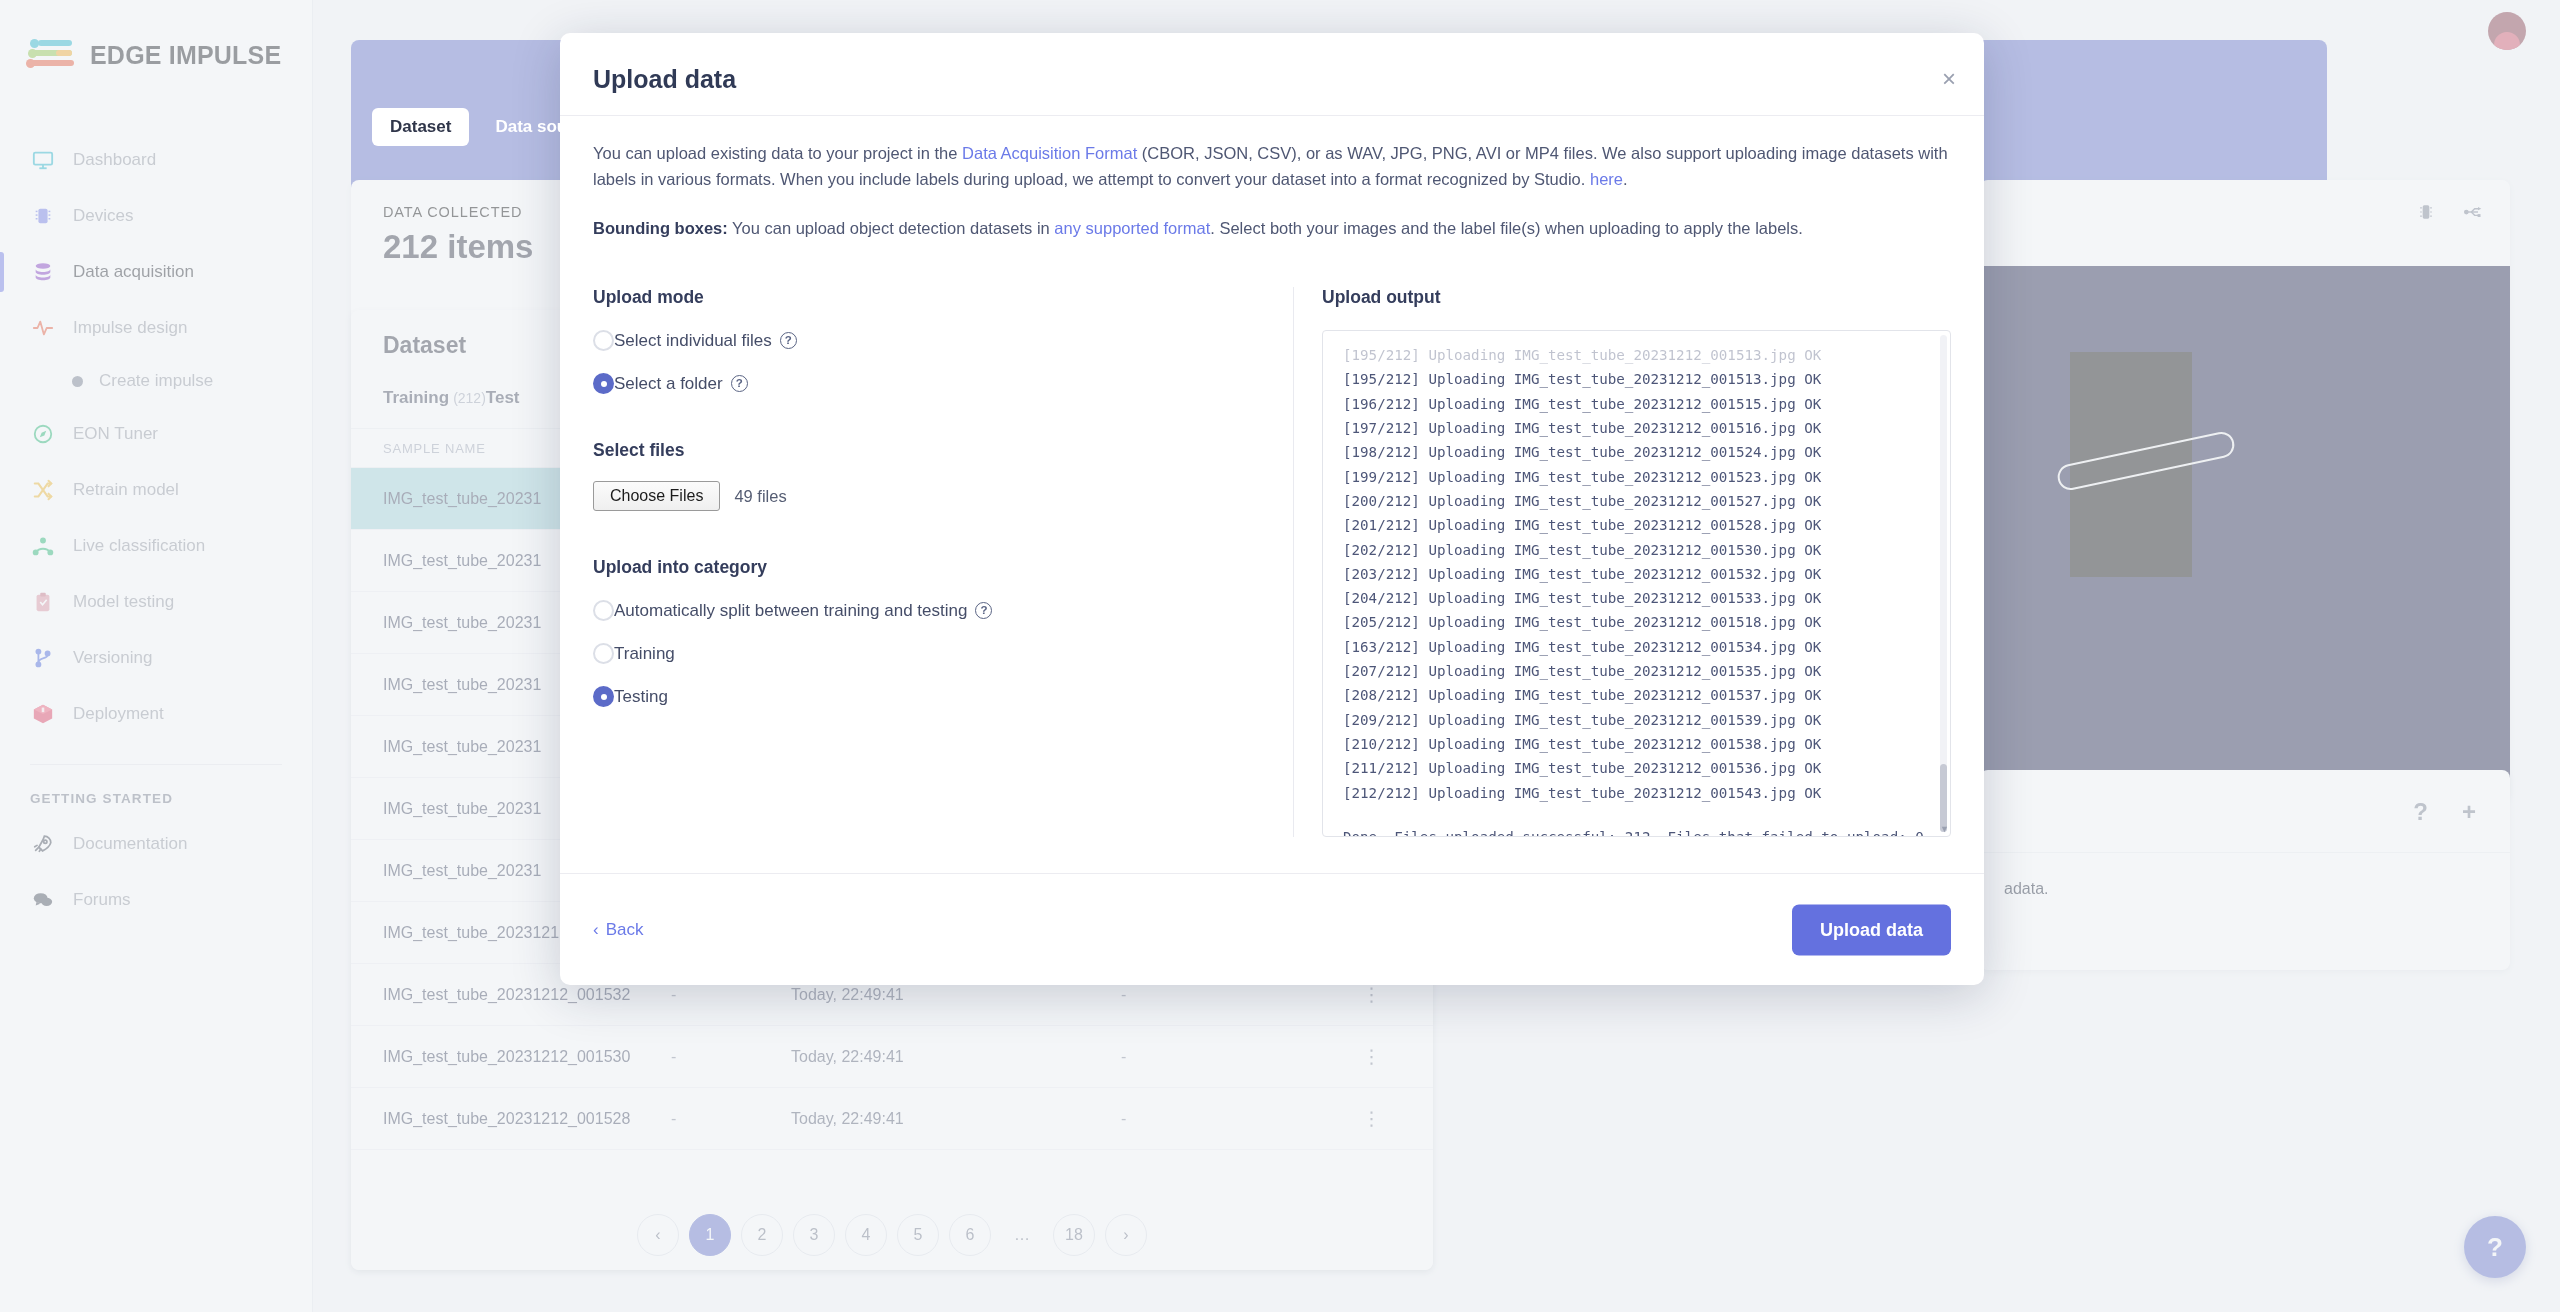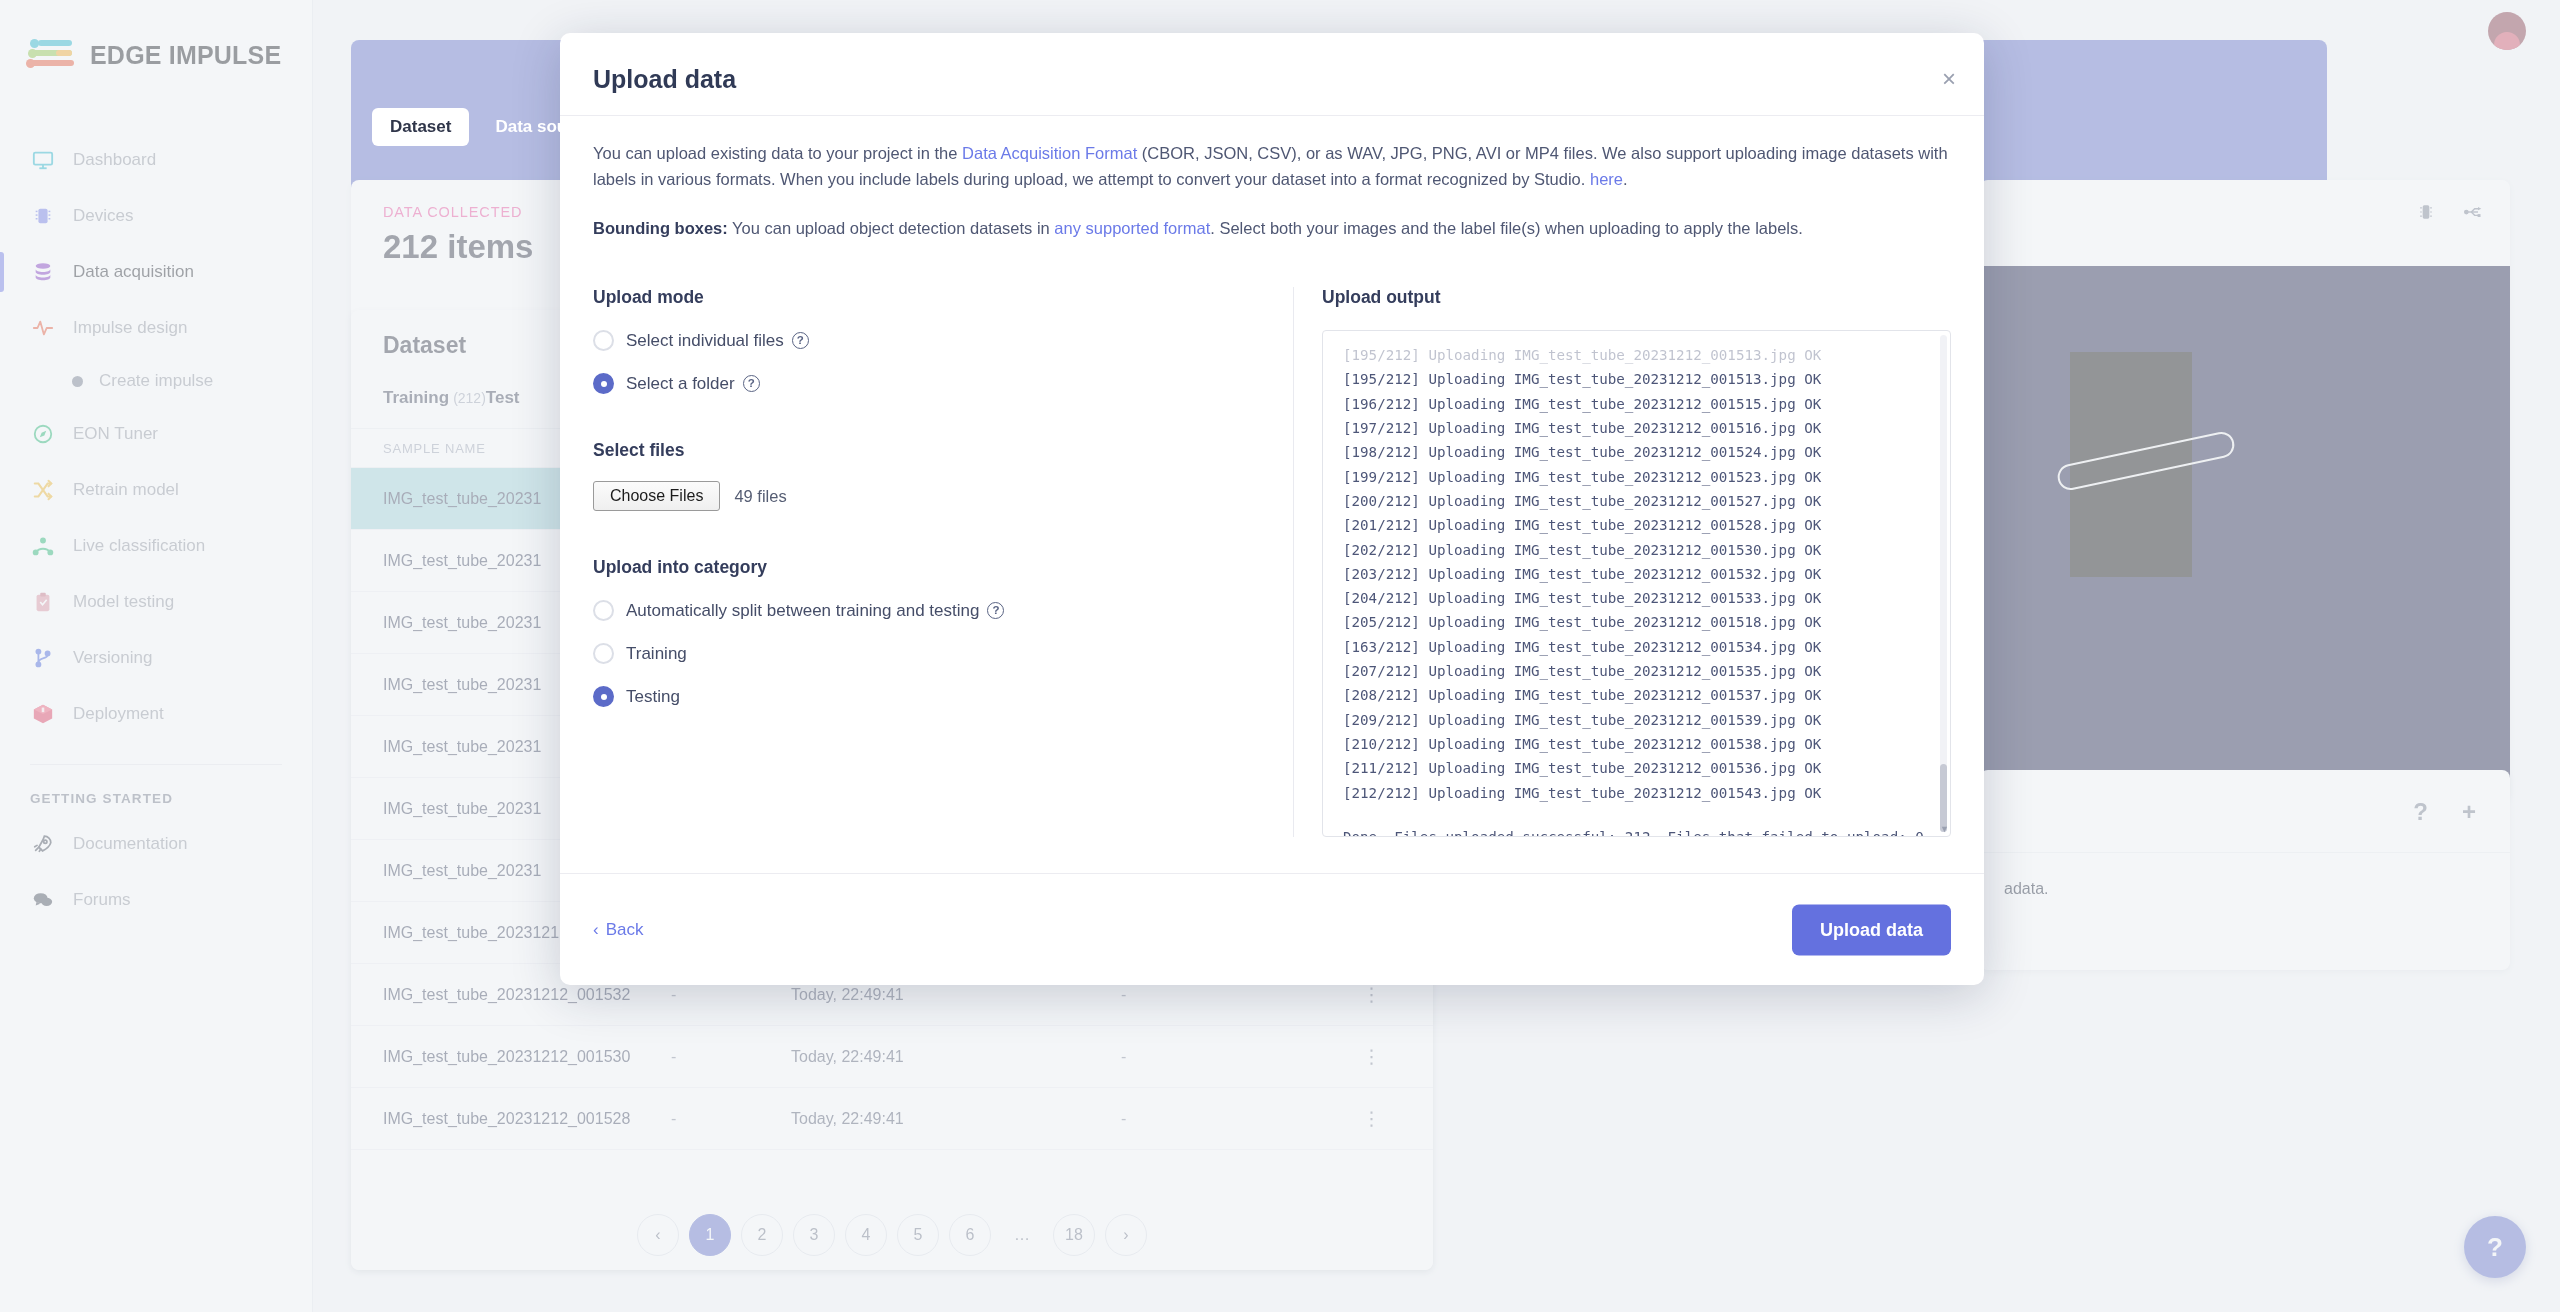--- a/index.html
+++ b/index.html
@@ -71,21 +71,21 @@
   }
   #tabs { position:absolute; left: 372px; top: 108px; display: flex; gap: 8px; z-index: 3; }
   .tab { font-size: 17px; font-weight: bold; color: #ffffff; padding: 9px 18px; border-radius: 6px; cursor:pointer; }
   .tab.active { background: #ffffff; color: #30364a; }
 
   
   #content-card {
     position: absolute; left: 351px; top: 180px; width: 1082px; height: 1090px;
     background: #ffffff; border-radius: 8px; box-shadow: 0 2px 7px rgba(30,40,70,.09);
   }
-  .stat-label { position:absolute; left: 32px; top: 24px; font-size: 14.5px; letter-spacing: .9px; color: #ec4899; font-weight: 500;}
+  .stat-label { position:absolute; left: 32px; top: 24px; font-size: 14.5px; letter-spacing: .9px; color: #000000; font-weight: 500;}
   .stat-value { position:absolute; left: 32px; top: 48px; font-size: 33px; font-weight: bold; color: #2a2f3d; }
 
   #dataset-card {
     position: absolute; left: 351px; top: 310px; width: 1082px; height: 960px;
     background: #ffffff; border-radius: 8px; box-shadow: 0 2px 7px rgba(30,40,70,.09);
   }
   .ds-title { position:absolute; left: 32px; top: 22px; font-size: 23px; font-weight: bold; color: #2a2f3d; }
   .ds-tabs { position:absolute; left: 32px; top: 78px; display:flex; }
   .ds-tab { font-size: 17px; color: #3a4154; font-weight: bold; cursor:pointer; }
   .ds-tab .cnt { color:#9aa0b0; font-weight: normal; font-size: 14px; margin-left: 4px;}
@@ -156,21 +156,21 @@
   .m-para { font-size: 16.5px; line-height: 1.58; color: #4f5773; max-width: 1360px; }
   .m-para + .m-para { margin-top: 23px; }
   .lnk { color: #6b7ae8; text-decoration: none; cursor:pointer; }
   .u { }
   b.bb { color: #343d5c; }
 
   .m-cols { display:flex; margin-top: 46px; }
   .col-left { width: 700px; padding-right: 30px; }
   .col-right { flex: 1; border-left: 1px solid #e9eaf0; padding-left: 28px; }
   .sec-title { font-size: 17.5px; font-weight: bold; color: #343d5c; }
-  .radio-row { display:flex; align-items:center; gap: 12px; margin-top: 22px; cursor:pointer; }
+  .radio-row { display:flex; align-items:center; gap: 0; margin-top: 22px; cursor:pointer; }
   .radio {
     width: 21px; height: 21px; border-radius: 50%; border: 2px solid #dcdfe7;
     background: #fff; flex: 0 0 21px; position: relative;
   }
   .radio.on { border-color: #5c6bc8; background: #5c6bc8; }
   .radio.on::after {
     content:""; position:absolute; left: 5.5px; top: 5.5px; width: 6px; height: 6px;
     border-radius: 50%; background: #fff;
   }
   .radio-label { font-size: 17px; color: #454d68; display:flex; align-items:center; gap:8px;}

